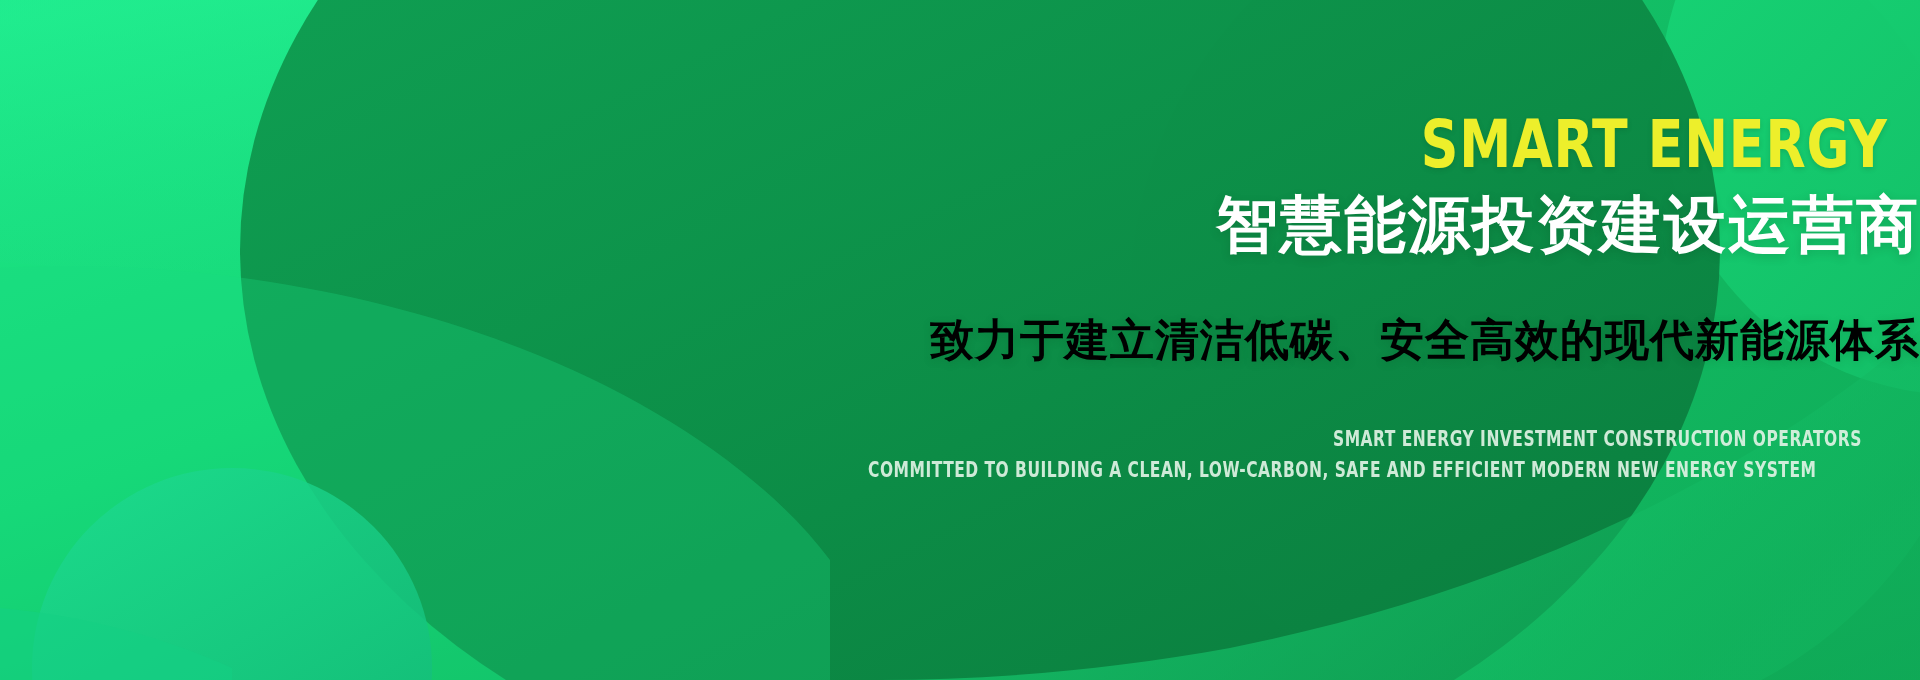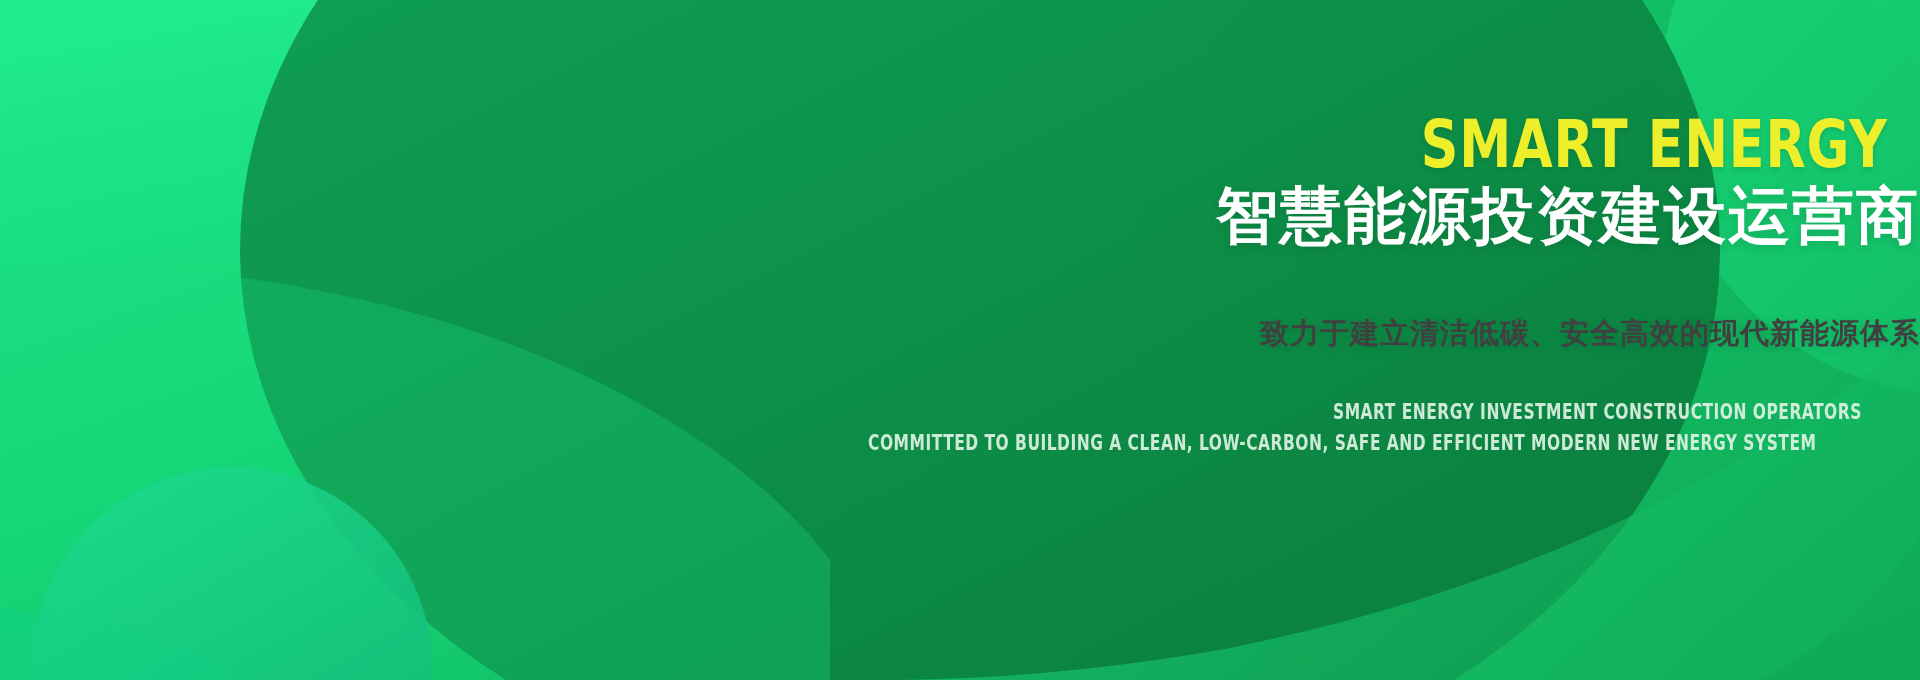--- a/index.html
+++ b/index.html
@@ -36,38 +36,38 @@
     font-weight: 700;
     font-size: 66px;
     line-height: 1;
     letter-spacing: 1px;
     color: #edef2b;
     transform: scaleX(0.88);
     text-shadow: 0 2px 6px rgba(0,60,25,0.18);
     white-space: nowrap;
   }
   .title-cn {
-    margin-top: 5px;
+    margin-top: 14px;
     font-family: "DejaVu Sans", "Liberation Sans", sans-serif;
     font-weight: 700;
     font-size: 62px;
     line-height: 1.08;
     letter-spacing: 2px;
     color: #ffffff;
     text-shadow: 0 3px 10px rgba(0,60,25,0.20);
     white-space: nowrap;
   }
   .subtitle-cn {
-    margin-top: 27px;
+    margin-top: 16px;
     font-family: "DejaVu Sans", "Liberation Sans", sans-serif;
     font-weight: 700;
-    font-size: 29px;
+    font-size: 44px;
     line-height: 1.1;
     letter-spacing: 1px;
-    color: #404040;
+    color: #000000;
     text-shadow: 0 2px 8px rgba(0,60,25,0.18);
     white-space: nowrap;
   }
   .en-small {
     font-family: "DejaVu Sans Condensed", "Liberation Sans Narrow", "Liberation Sans", sans-serif;
     font-weight: 700;
     color: #dff3e4;
     letter-spacing: 0.6px;
     white-space: nowrap;
     transform: scaleX(0.82);

